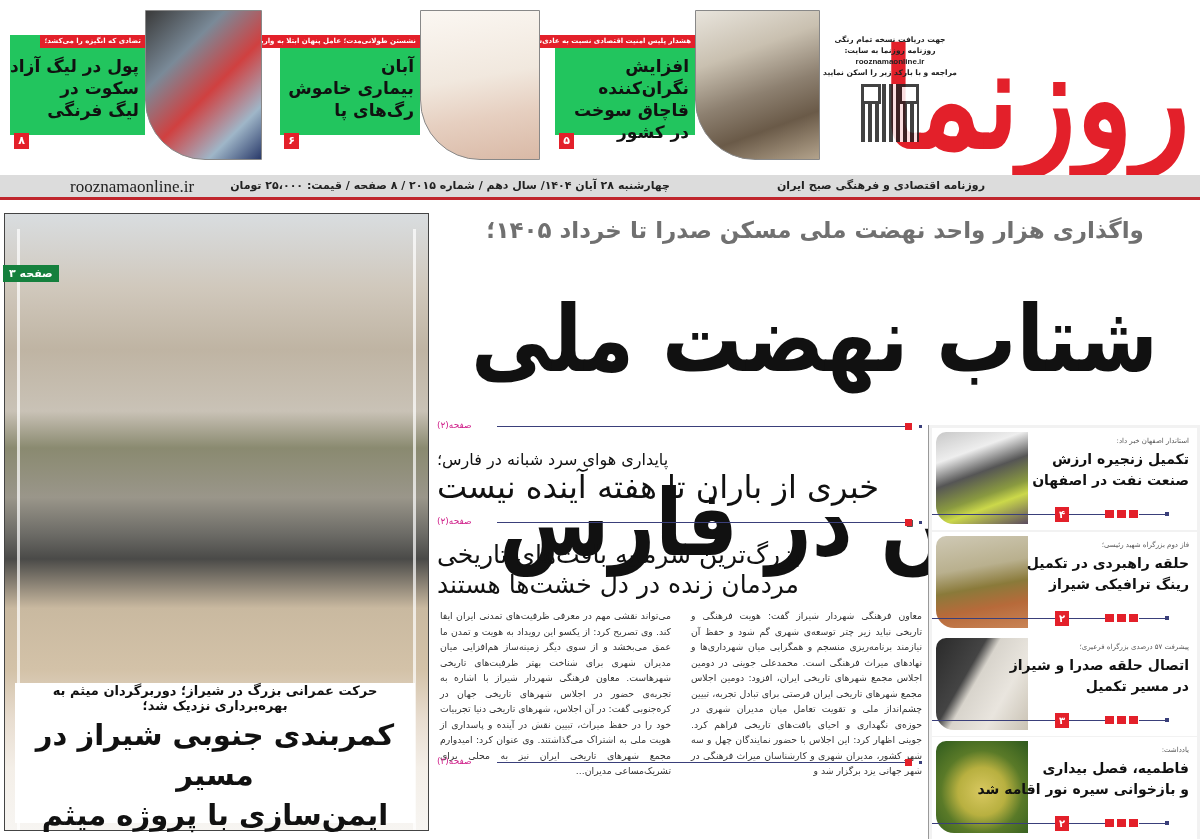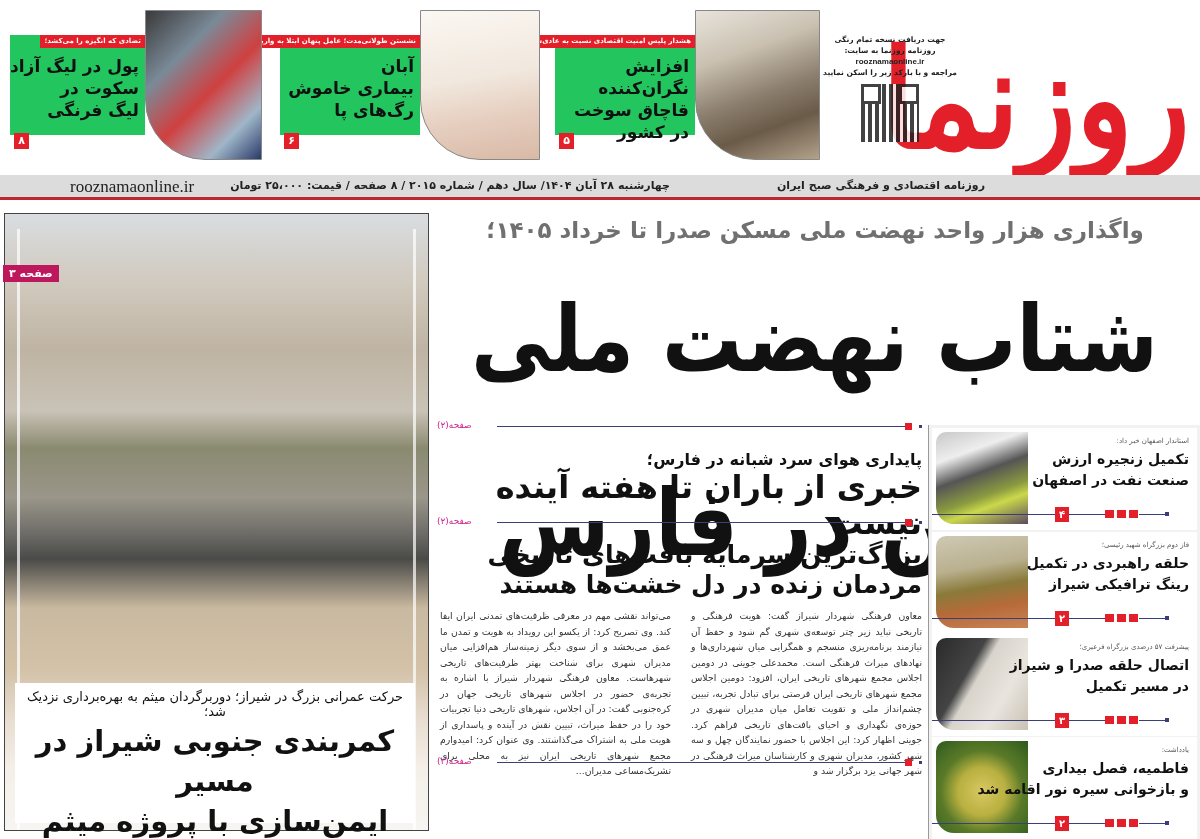--- a/index.html
+++ b/index.html
@@ -17,34 +17,34 @@
 .teaser .ttl{position:absolute;top:20px;right:6px;font-weight:bold;font-size:17px;line-height:22px;color:#111;text-align:right;white-space:pre-line}
 .teaser .num{position:absolute;bottom:-14px;left:4px;width:15px;height:16px;background:#e3202a;color:#fff;font-size:11px;line-height:16px;text-align:center;font-weight:bold}
 .thumb{position:absolute;top:10px;height:150px;border:1px solid #888;border-bottom-left-radius:60px;overflow:hidden}
 .date-bar{position:absolute;left:0;top:175px;width:1200px;height:25px;background:#dcdcdc;border-bottom:3px solid #c0262d}
 .date-bar span{position:absolute;top:4px;font-size:11px;font-weight:bold;color:#222}
 .date-bar .site{left:70px;font-family:"Liberation Serif",serif;font-weight:normal;font-size:17px;top:2px}
 
 .photo{position:absolute;left:4px;top:213px;width:425px;height:618px;border:1px solid #444;overflow:hidden;
  background:linear-gradient(180deg,#d9dde0 0,#d0c8bc 12%,#bfb4a3 22%,#c9c2b6 32%,#8a8a70 38%,#9a968a 46%,#6c6b66 52%,#4a4a48 56%,#c9b9a0 64%,#d3c2a8 74%,#e8ddd0 82%,#f4efe8 90%,#f7f5f2 100%)}
 .photo .frameline{position:absolute;top:15px;bottom:0;left:12px;right:12px;border-left:3px solid rgba(255,255,255,.7);border-right:3px solid rgba(255,255,255,.7)}
-.pagetag{position:absolute;left:3px;top:265px;background:#be185d;color:#fff;font-size:11px;font-weight:bold;padding:2px 6px}
+.pagetag{position:absolute;left:3px;top:265px;background:#15803d;color:#fff;font-size:11px;font-weight:bold;padding:2px 6px}
 .caption{position:absolute;left:15px;top:683px;width:400px;height:140px;background:#fff;text-align:center}
-.caption .kick{font-size:13px;font-weight:normal;margin-top:6px;color:#111}
+.caption .kick{font-size:13px;font-weight:bold;color:#111}
 .caption .ttl{font-size:29px;font-weight:bold;line-height:40px;color:#111;margin-top:2px;white-space:pre-line}
 
 .supra{position:absolute;left:440px;width:750px;top:217px;text-align:center;font-size:23px;font-weight:bold;color:#707070}
 .mainhead{position:absolute;left:432px;width:765px;top:248px;text-align:center;font-size:80px;font-weight:bold;color:#111;line-height:160px;letter-spacing:-2px;transform:scaleY(1.15);transform-origin:top}
 
 .sep{position:absolute;left:437px;width:485px;height:12px}
 .sep .line{position:absolute;left:60px;right:10px;top:5px;height:1px;background:#3a3f7a}
 .sep .pg{position:absolute;left:0;top:-1px;font-size:9px;color:#d0208a}
 .sep .sq{position:absolute;right:10px;top:2px;width:7px;height:7px;background:#e3202a}
 .sep .dot{position:absolute;right:0;top:4px;width:3px;height:3px;background:#3a3f7a}
-.story{position:absolute;left:437px;width:485px;text-align:right;color:#111;font-weight:bold}
+.story{position:absolute;left:437px;width:485px;text-align:left;color:#111;font-weight:normal}
 .story .k{font-size:16px}
 .story .t{font-size:24px;line-height:30px;white-space:pre-line}
 .cols{position:absolute;left:440px;top:608px;width:482px;display:flex;gap:20px;font-size:9.3px;line-height:15.5px;color:#333;text-align:justify}
 .cols div{flex:1}
 .hl{background:#f0a8ad;padding:0 3px}
 
 .rbox{position:absolute;left:932px;width:265px;height:102px;background:#fff}
 .rbox .img{position:absolute;left:4px;top:4px;width:92px;height:92px;border-bottom-left-radius:18px;border-top-left-radius:10px;overflow:hidden}
 .rbox .k{position:absolute;right:8px;top:9px;font-size:7px;color:#555}
 .rbox .t{position:absolute;right:8px;top:21px;font-size:14px;font-weight:bold;line-height:21px;color:#111;text-align:right;white-space:pre-line}

